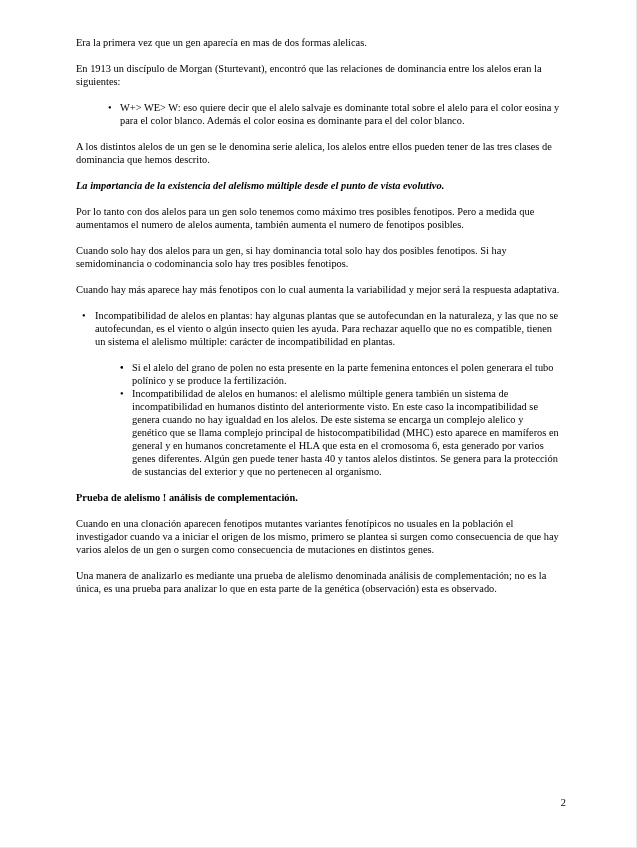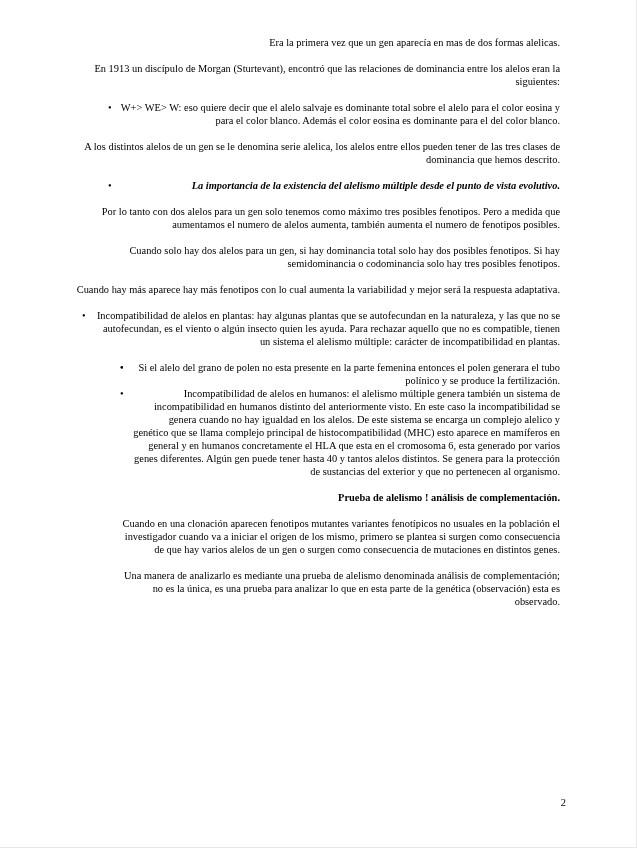--- a/index.html
+++ b/index.html
@@ -1,15 +1,15 @@
 <!DOCTYPE html>
 <html><head>
 <meta charset="utf-8">
 <style>
-  * { box-sizing: border-box; text-align: right; }
+  * { box-sizing: border-box; }
   html, body {
     margin: 0;
     padding: 0;
     background: #ffffff;
   }
   .page {
     position: relative;
     width: 637px;
     height: 848px;
     background: #ffffff;
@@ -40,21 +40,21 @@
   
   .b3 { padding-left: 56px; }
   .b3 > .marker { left: 44px; }
   .sublist { margin: 0 0 13px 0; }
   .sublist .bullet { margin: 0; }
   .heading-underline {
     font-weight: bold;
     font-style: italic;
   }
   .bold { font-weight: bold; }
-  .indent { margin-left: 44px; }
+  .indent { }
   .lead { }
   .page-number {
     position: absolute;
     right: 70px;
     bottom: 38px;
   }
 </style>
 </head>
 <body>
 

